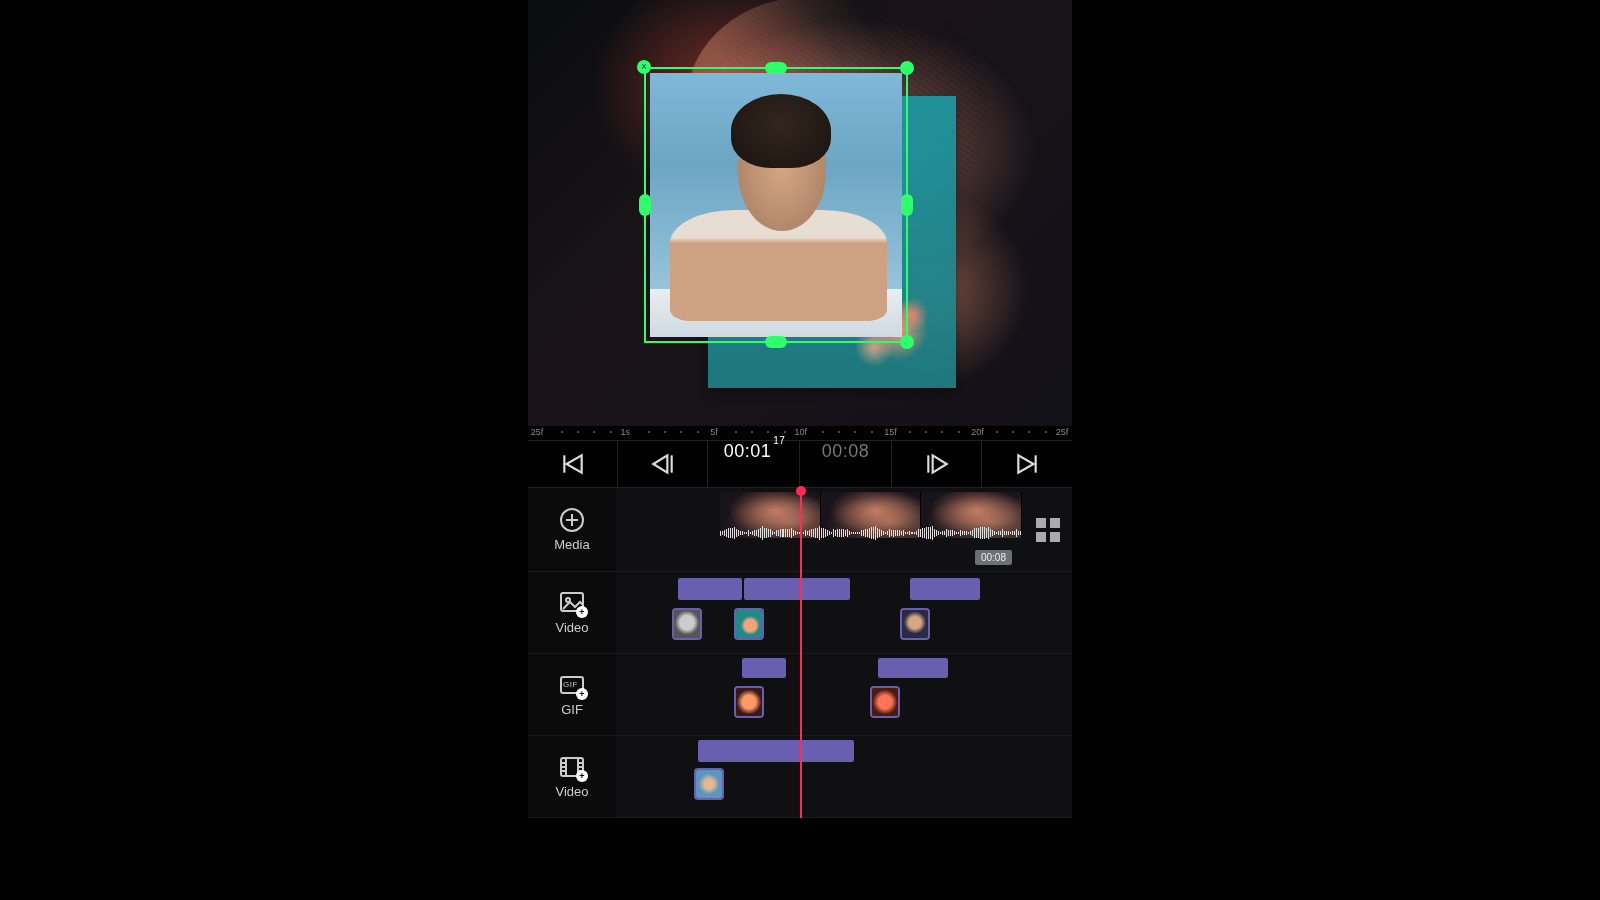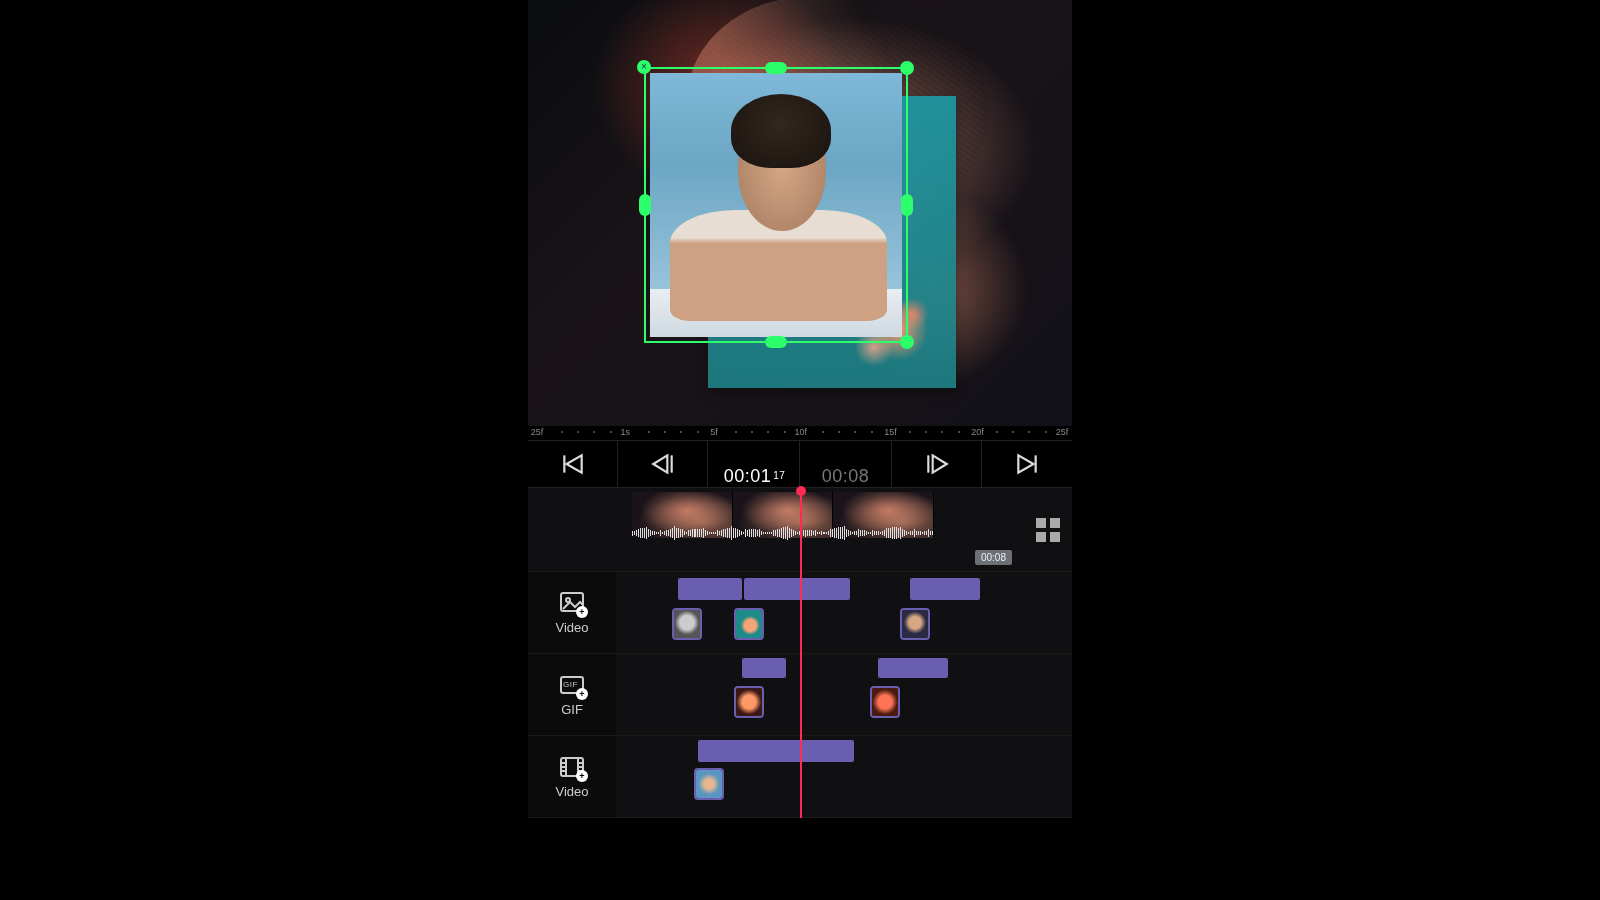--- a/index.html
+++ b/index.html
@@ -136,21 +136,21 @@
   .tbtn {
     flex: 0 0 90px;
     display: flex; align-items: center; justify-content: center;
     border-right: 1px solid #222;
     color: #ddd;
   }
   .tbtn:last-child { border-right: none; }
   .tbtn svg { width: 26px; height: 22px; }
   .timebox {
     flex: 0 0 92px;
-    display:flex; align-items:flex-end; justify-content:center;
+    display:flex; align-items:flex-start; justify-content:center;
     border-right: 1px solid #222;
     font-size: 18px; font-weight:500; letter-spacing:0.5px;
   }
   .timebox.cur { color:#fff; }
   .timebox.cur sup { font-size:10px; color:#fff; position:relative; top:-6px; left:2px;}
   .timebox.dur { color:#777; }
 
   
   .tracks {
     width: 544px;
@@ -346,20 +346,30 @@
           <line x1="20" y1="2" x2="20" y2="18"></line>
       </svg>
     </div>
   </div>
 
   <div class="tracks" style="height:330px;">
 
     <div class="playhead"></div>
 
     <div class="trackrow media">
+      <div class="trackhead">
+        <div class="th-icon">
+          <svg viewBox="0 0 28 28" fill="none" stroke="#ccc" stroke-width="2">
+            <circle cx="14" cy="13" r="11"></circle>
+              <line x1="14" y1="7" x2="14" y2="19"></line>
+              <line x1="8" y1="13" x2="20" y2="13"></line>
+          </svg>
+        </div>
+        <span class="label">Media</span>
+      </div>
       <div class="tracklane">
         <div class="media-clip">
           <div class="mthumb"></div>
             <div class="mthumb"></div>
             <div class="mthumb"></div>
         </div>
         <div class="waveform">
             <span style="height: 5px;"></span>
             <span style="height: 4.26338px;"></span>
             <span style="height: 6.31224px;"></span>

